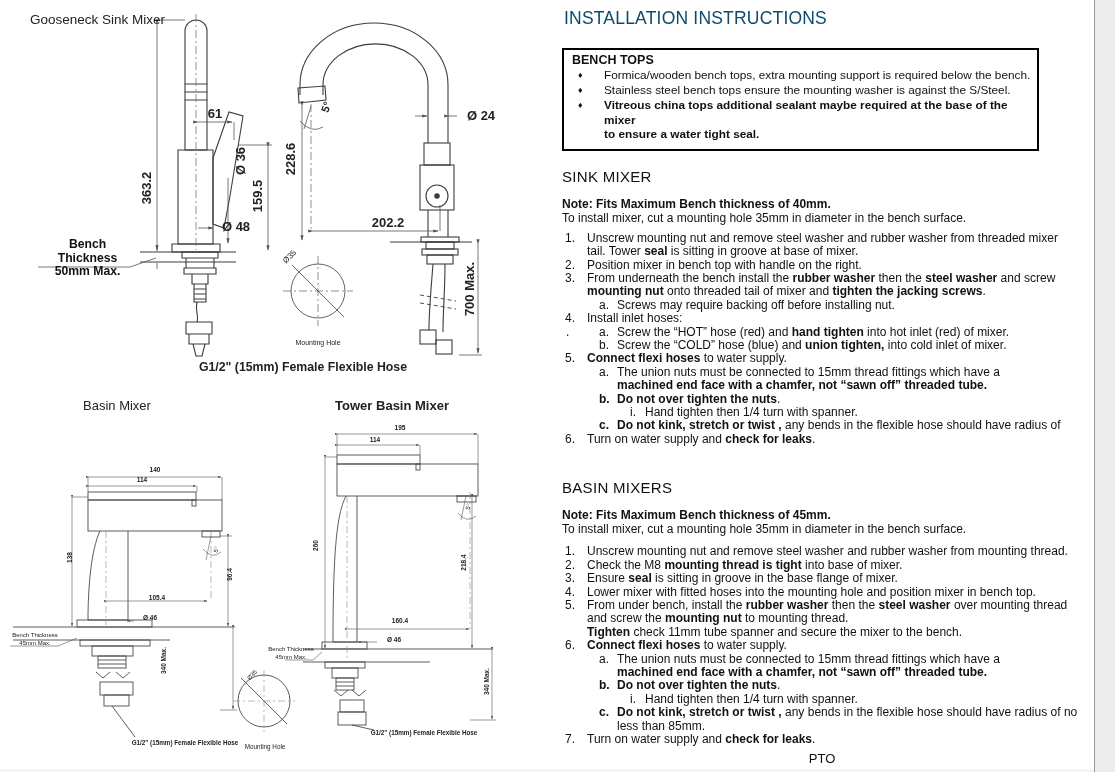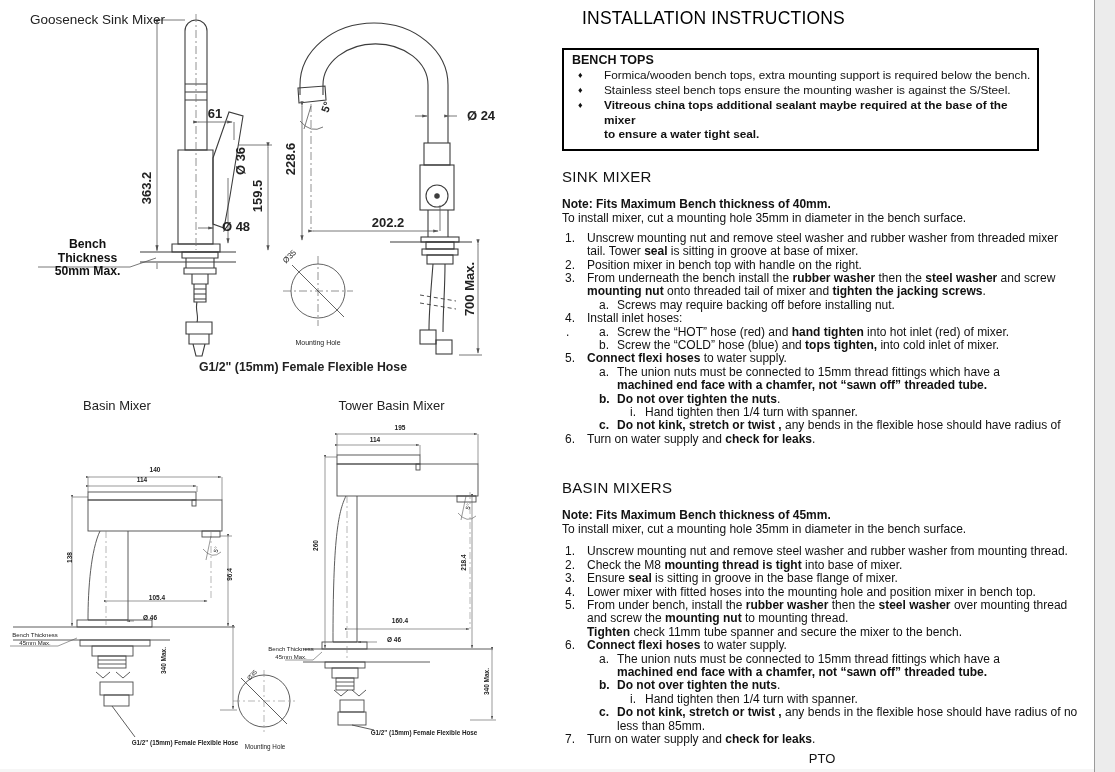--- a/index.html
+++ b/index.html
@@ -1,20 +1,20 @@
 <!DOCTYPE html>
 <html><head>
 <meta charset="utf-8">
 <style>
   html,body{margin:0;padding:0;background:#fff;}
   body{width:1115px;height:772px;position:relative;overflow:hidden;
        font-family:"Liberation Sans", sans-serif;color:#111;}
   
   #rightcol{position:absolute;left:562px;top:4px;width:532px;}
-  .doc-title{font-size:17.5px;font-weight:400;letter-spacing:.2px;margin:4px 0 0 20px;color:#000000;}
+  .doc-title{font-size:17.5px;font-weight:400;letter-spacing:.2px;margin:4px 0 0 2px;color:#0c4a6e;}
   .benchbox{border:2px solid #000;margin-top:19px;padding:3px 0 7px 8px;width:465px;}
   .benchbox h2{font-size:12.5px;font-weight:bold;margin:0 0 1px 0;}
   .bullet-row{display:flex;font-size:11.8px;line-height:14.6px;}
   .bullet-row .marker{flex:0 0 26px;padding-left:6px;font-size:9px;line-height:15px;}
   .bullet-row .runs{flex:1;}
   .sec-head{font-size:15px;font-weight:400;letter-spacing:.3px;margin:0;}
   #sink-head{margin-top:17px;}
   #basin-head{margin-top:33px;}
   .note{font-size:12px;line-height:14px;margin-top:12px;}
   .note .nb{font-weight:bold;display:block;}
@@ -256,21 +256,21 @@
   <div class="dlabel sm" style="left:135px;top:614px;width:30px;">Ø 46</div>
   <div class="dlabel xs" style="left:10px;top:632px;width:50px;">
     <span>Bench Thickness</span><br>
     <span>45mm Max.</span>
   </div>
   <div class="dlabel sm rot" style="left:149px;top:657px;width:28px;">340 Max.</div>
   <div class="dlabel capsm" style="left:130px;top:736px;width:110px;">G1/2" (15mm) Female Flexible Hose</div>
   <div class="dlabel rot45" style="left:243px;top:668px;width:18px;font-size:6px;font-weight:400;">Ø35</div>
   <div class="dlabel mhsm" style="left:238px;top:740px;width:54px;">Mounting Hole</div>
 
-  <div class="dlabel reg" style="left:334px;top:399px;width:115px;text-align:center;">Tower Basin Mixer</div>
+  <div class="dlabel reg" style="left:334px;top:399px;width:115px;text-align:right;font-weight:bold;">Tower Basin Mixer</div>
   <div class="dlabel sm" style="left:385px;top:424px;width:30px;">195</div>
   <div class="dlabel sm" style="left:360px;top:436px;width:30px;">114</div>
   <div class="dlabel sm rot" style="left:301px;top:542px;width:28px;">260</div>
   <div class="dlabel sm rot" style="left:449px;top:559px;width:28px;">218.4</div>
   <div class="dlabel xs" style="left:463px;top:503px;width:12px;transform:rotate(-70deg);">5°</div>
   <div class="dlabel sm" style="left:385px;top:617px;width:30px;">160.4</div>
   <div class="dlabel sm" style="left:379px;top:636px;width:30px;">Ø 46</div>
   <div class="dlabel xs" style="left:266px;top:646px;width:50px;">
     <span>Bench Thickness</span><br>
     <span>45mm Max.</span>
@@ -328,21 +328,21 @@
         <span class="marker">4.</span>
         <span class="runs"><span>Install inlet hoses:</span></span>
       </div>
       <div class="irow lvl1">
         <span class="marker">a.</span>
         <span class="runs"><span>Screw the “HOT” hose (red) and </span><span style="font-weight: bold;">hand tighten</span><span> into hot inlet (red) of mixer.</span></span>
       <span class="gutter">.</span>
       </div>
       <div class="irow lvl1">
         <span class="marker">b.</span>
-        <span class="runs"><span>Screw the “COLD” hose (blue) and </span><span style="font-weight: bold;">tops tighten,</span><span> into cold inlet of mixer.</span></span>
+        <span class="runs"><span>Screw the “COLD” hose (blue) and </span><span style="font-weight: bold;">union tighten,</span><span> into cold inlet of mixer.</span></span>
       </div>
       <div class="irow lvl0">
         <span class="marker">5.</span>
         <span class="runs"><span style="font-weight: bold;">Connect flexi hoses</span><span> to water supply.</span></span>
       </div>
       <div class="irow lvl1">
         <span class="marker">a.</span>
         <span class="runs"><span>The union nuts must be connected to 15mm thread fittings which have a</span></span>
       </div>
       <div class="irow lvl1">

